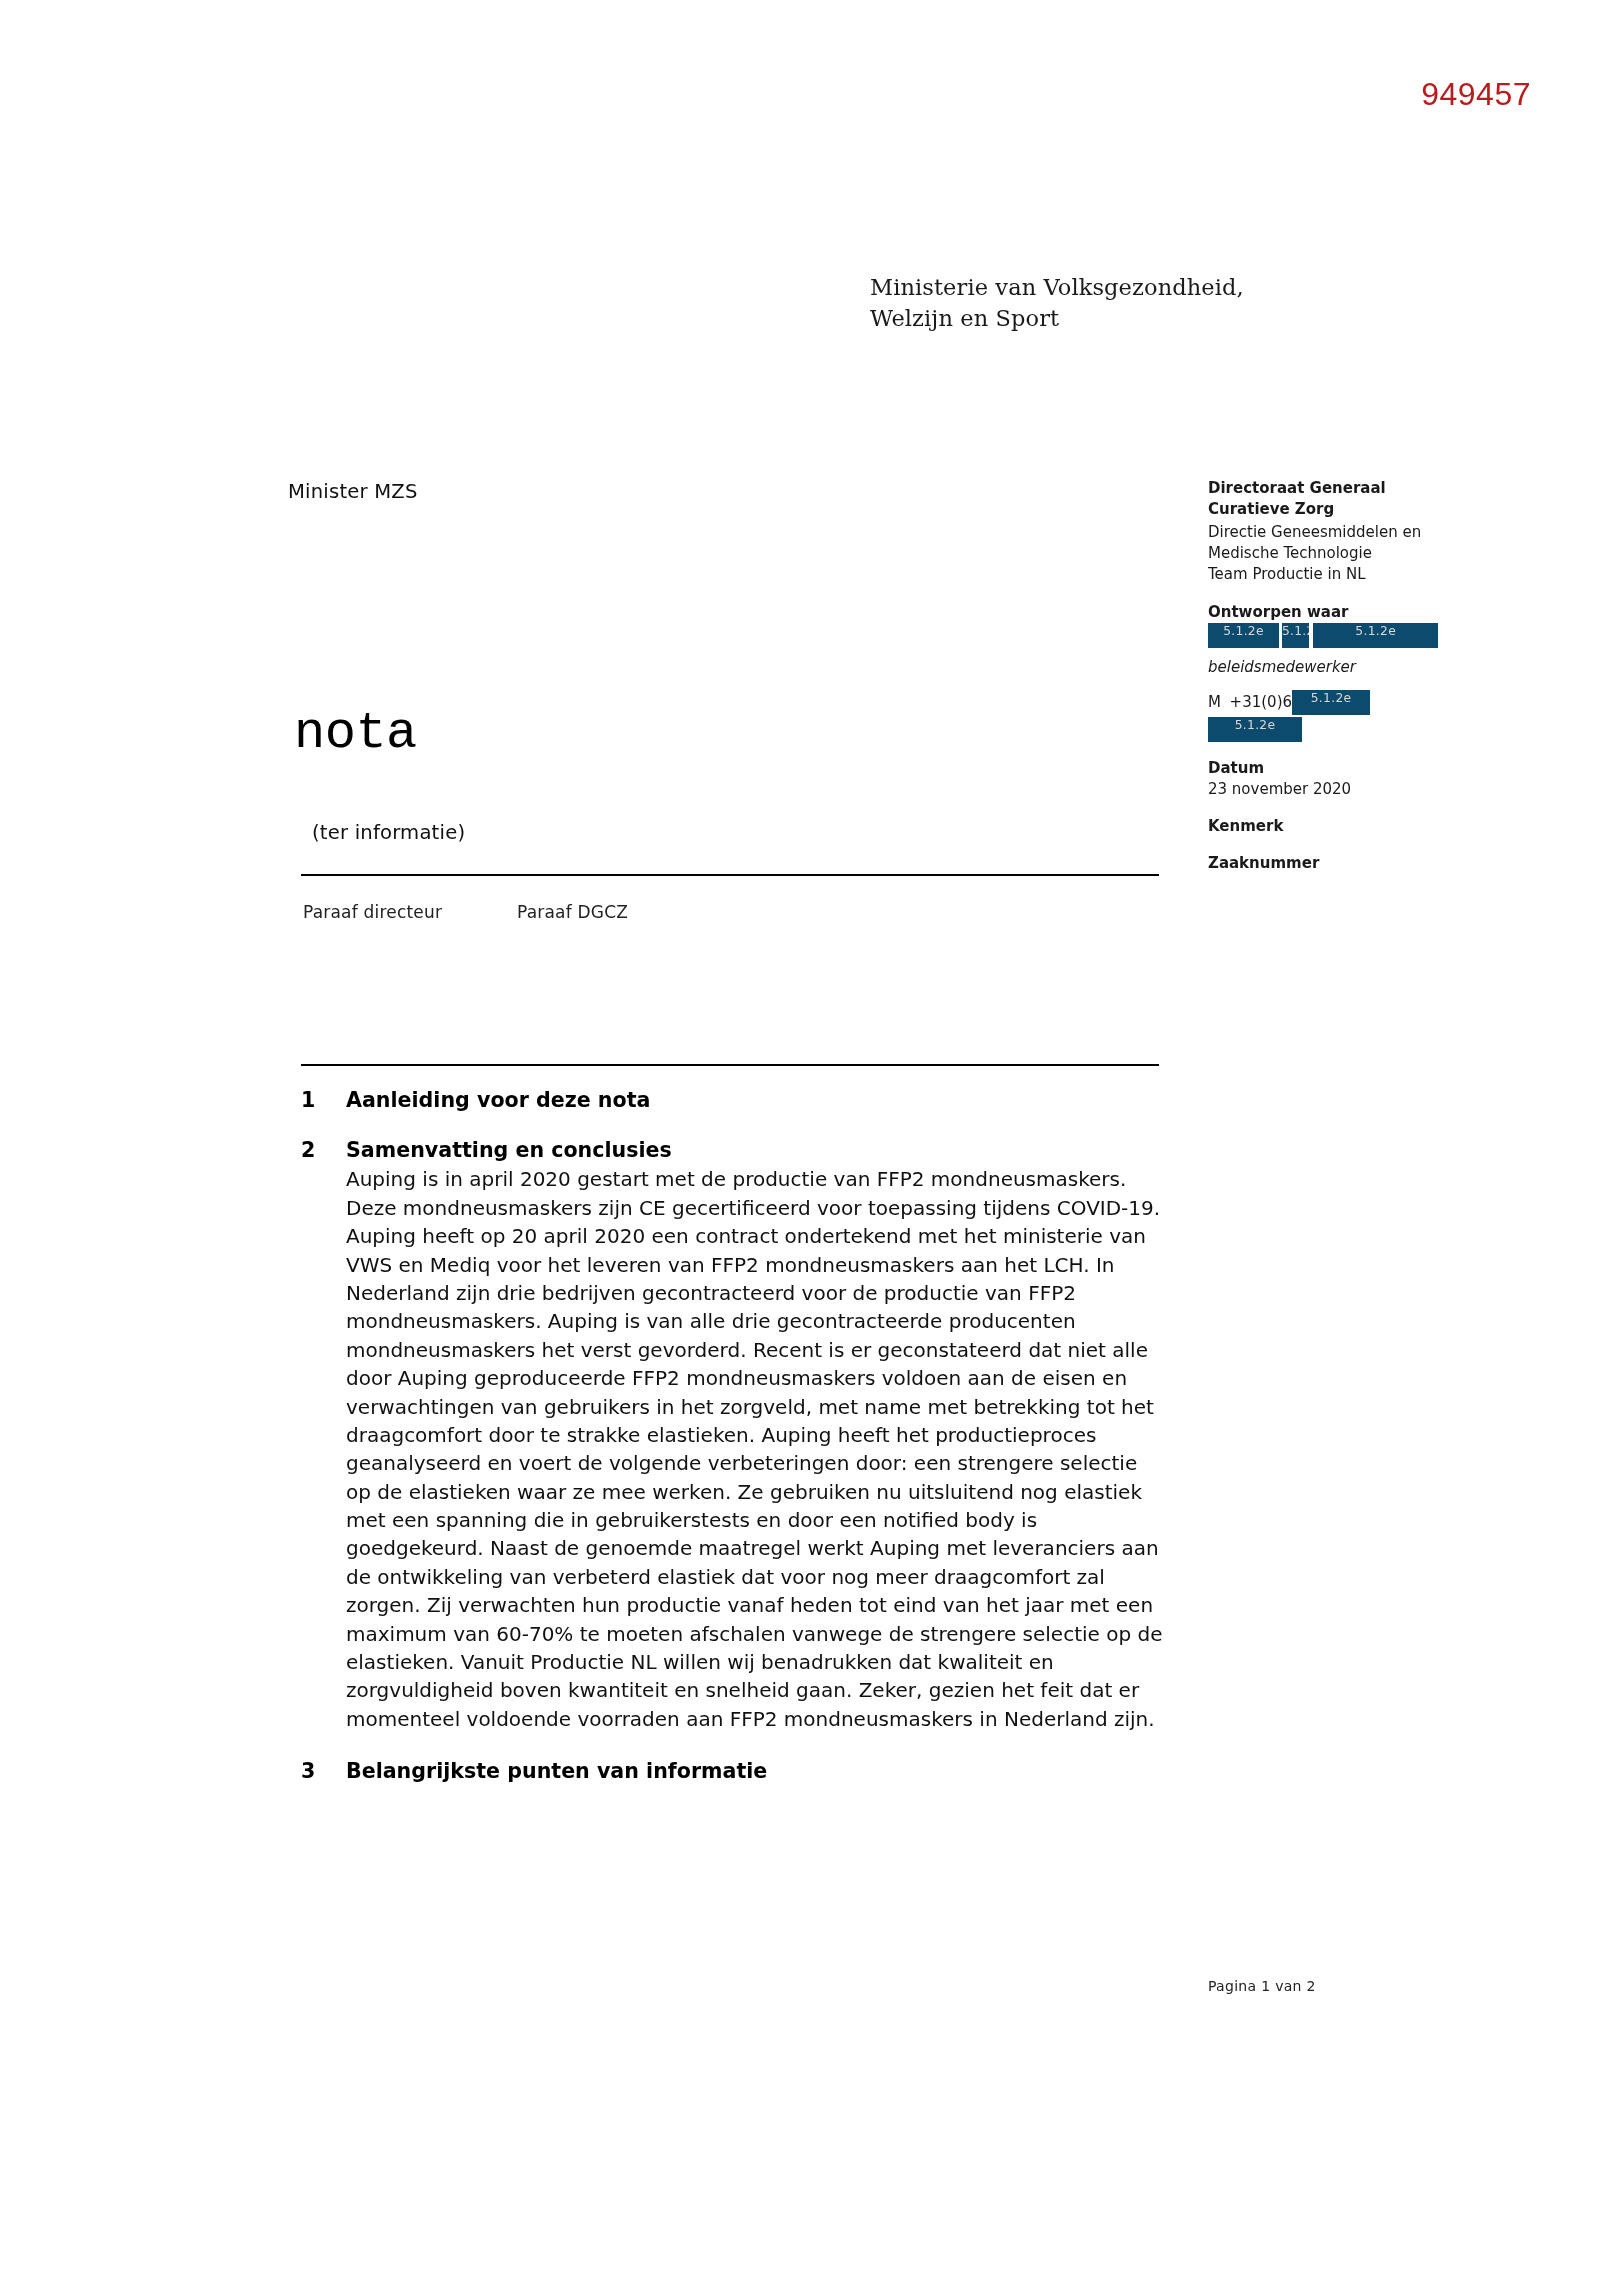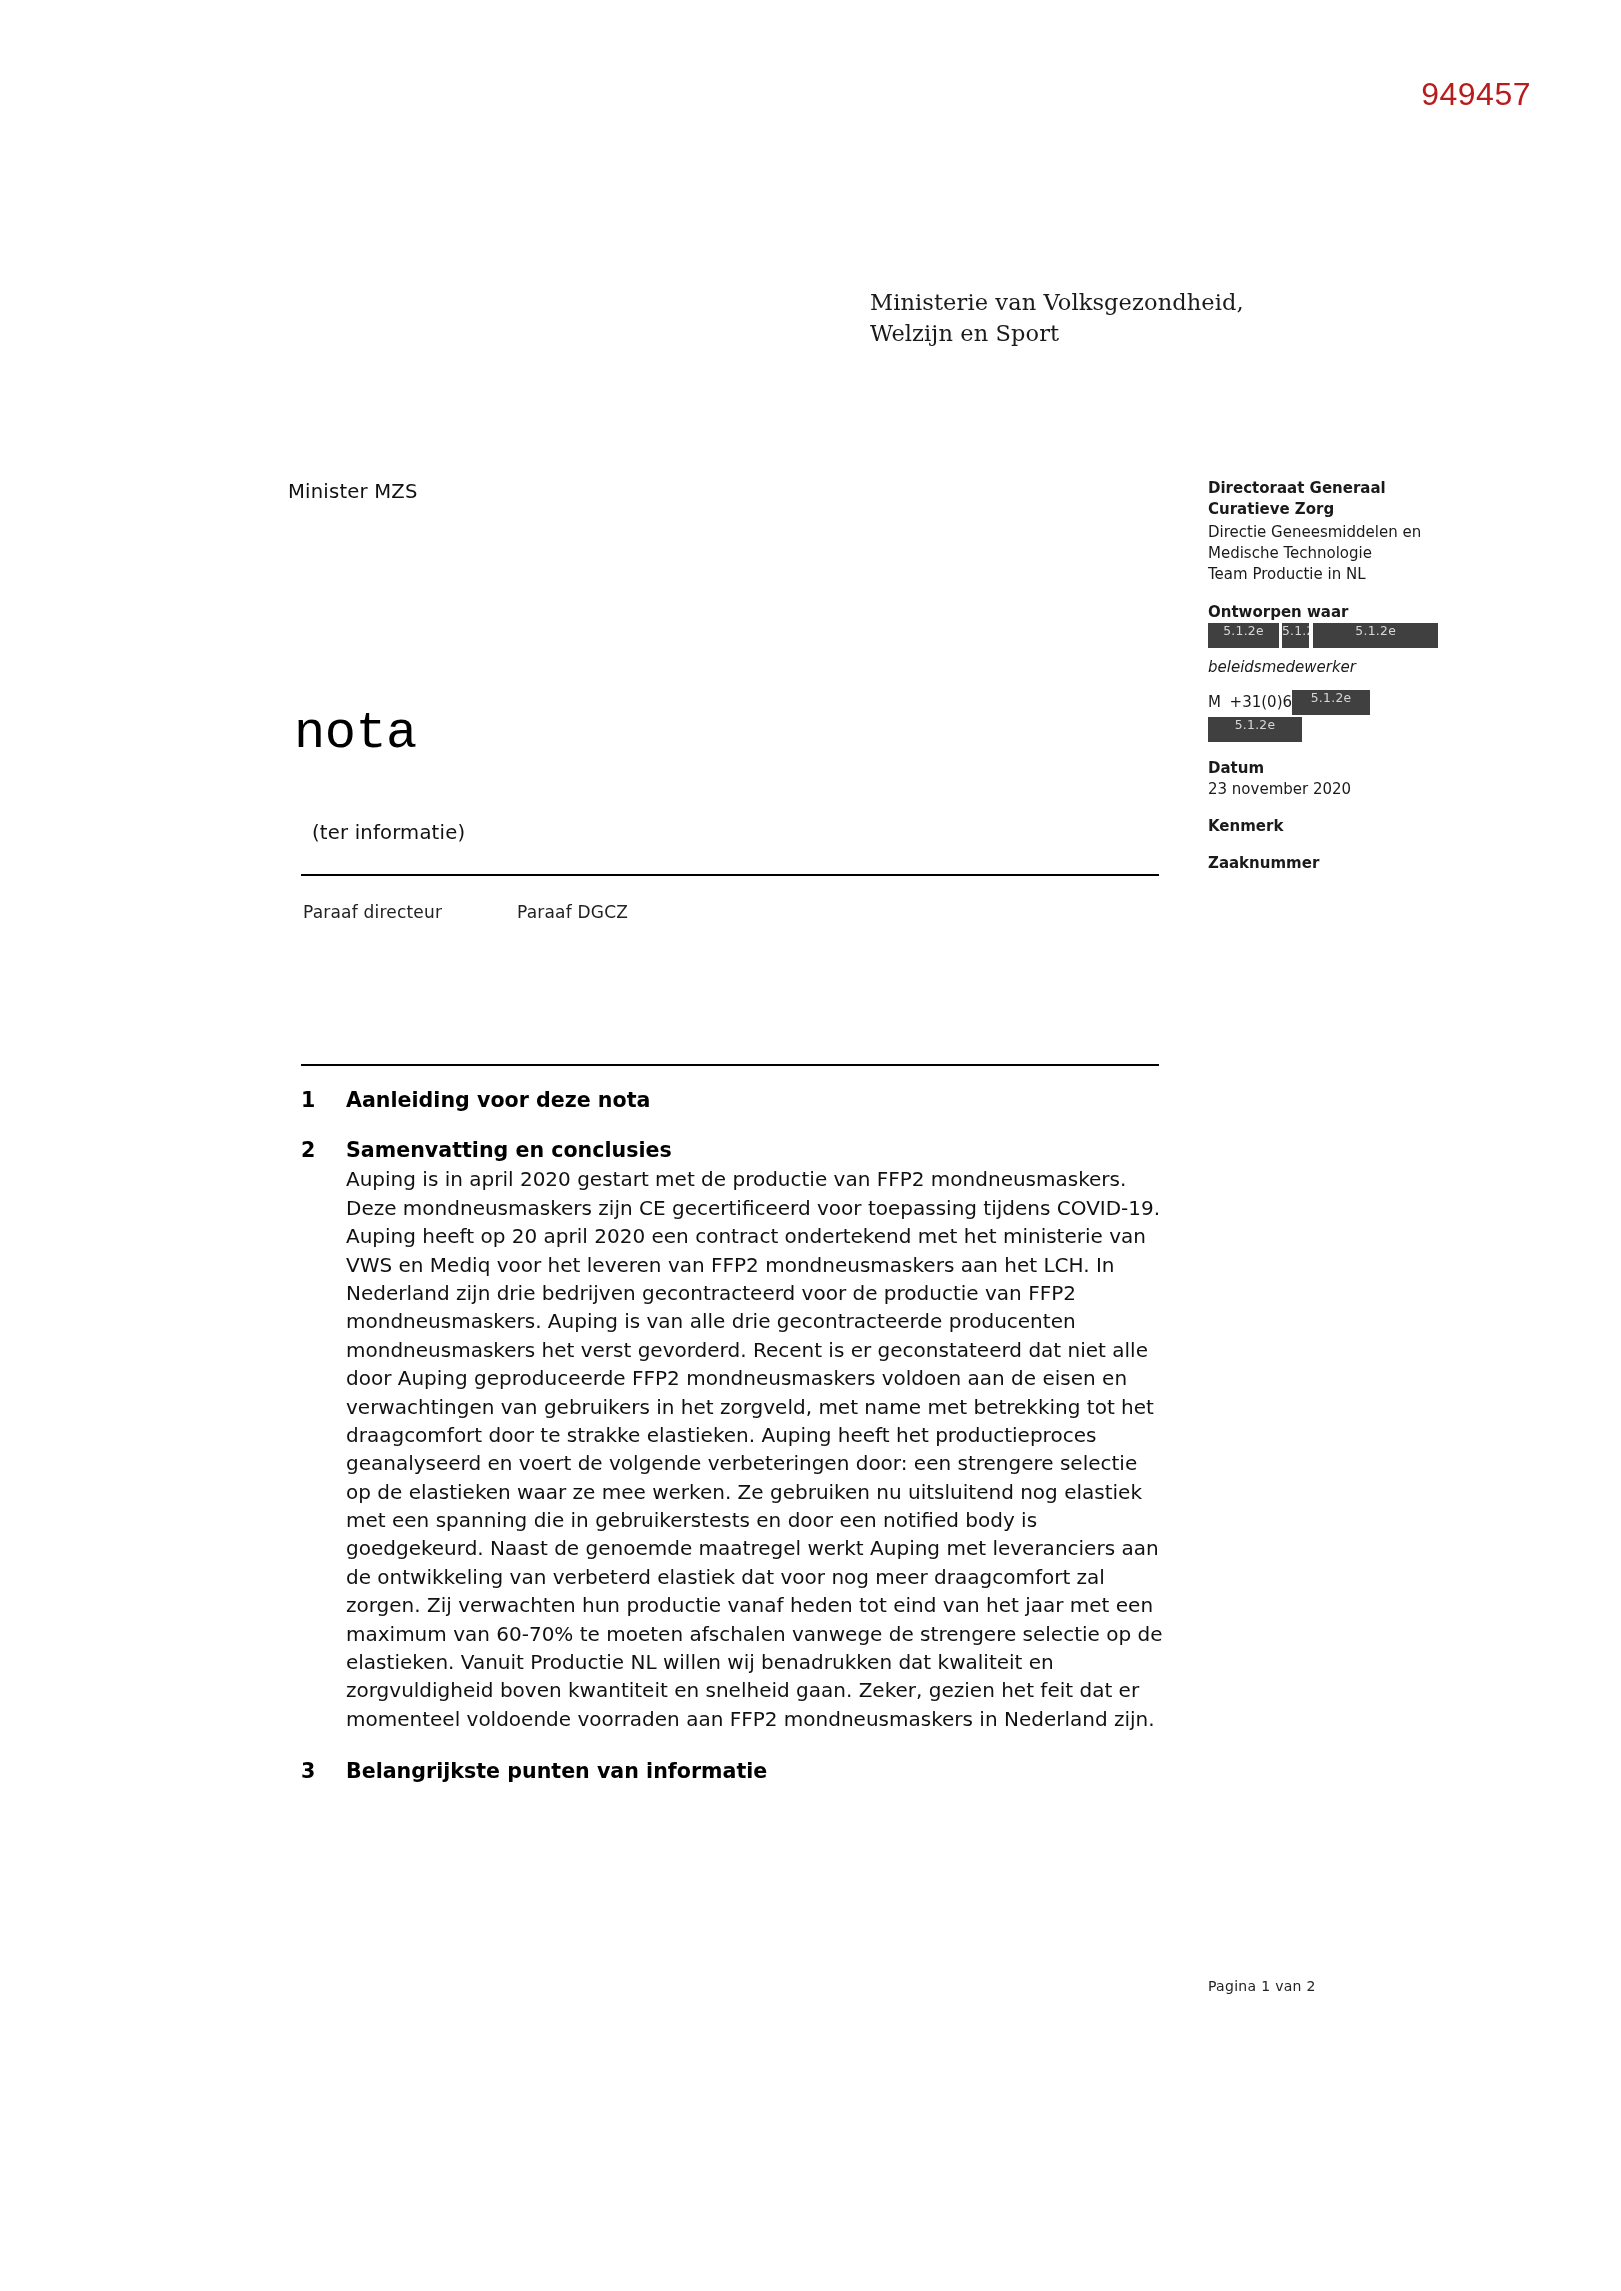--- a/index.html
+++ b/index.html
@@ -26,21 +26,21 @@
     font-family: "Liberation Sans", sans-serif;
     font-size: 32px;
     letter-spacing: 0.5px;
     color: #b91c1c;
   }
 
   
   .ministry {
     position: absolute;
     left: 870px;
-    top: 287px;
+    top: 272px;
     font-family: "DejaVu Serif", "Liberation Serif", serif;
     font-size: 22.5px;
     line-height: 1.38;
     color: #1a1a1a;
     letter-spacing: 0.1px;
   }
 
   
   .addressee {
     position: absolute;
@@ -119,21 +119,21 @@
     margin-top: 8.8px;
   }
   .meta .phone {
     margin-top: 11.8px;
     white-space: nowrap;
   }
   .meta .phone .lbl { display: inline-block; min-width: 21.6px; }
 
   .redact {
     display: inline-block;
-    background: #404040;
+    background: #0c4a6e;
     color: #d8d8d8;
     font-size: 12.3px;
     line-height: 16.7px;
     height: 25px;
     text-align: center;
     vertical-align: middle;
     overflow: hidden;
     letter-spacing: 0.3px;
   }
   .r-a { width: 71px; }

